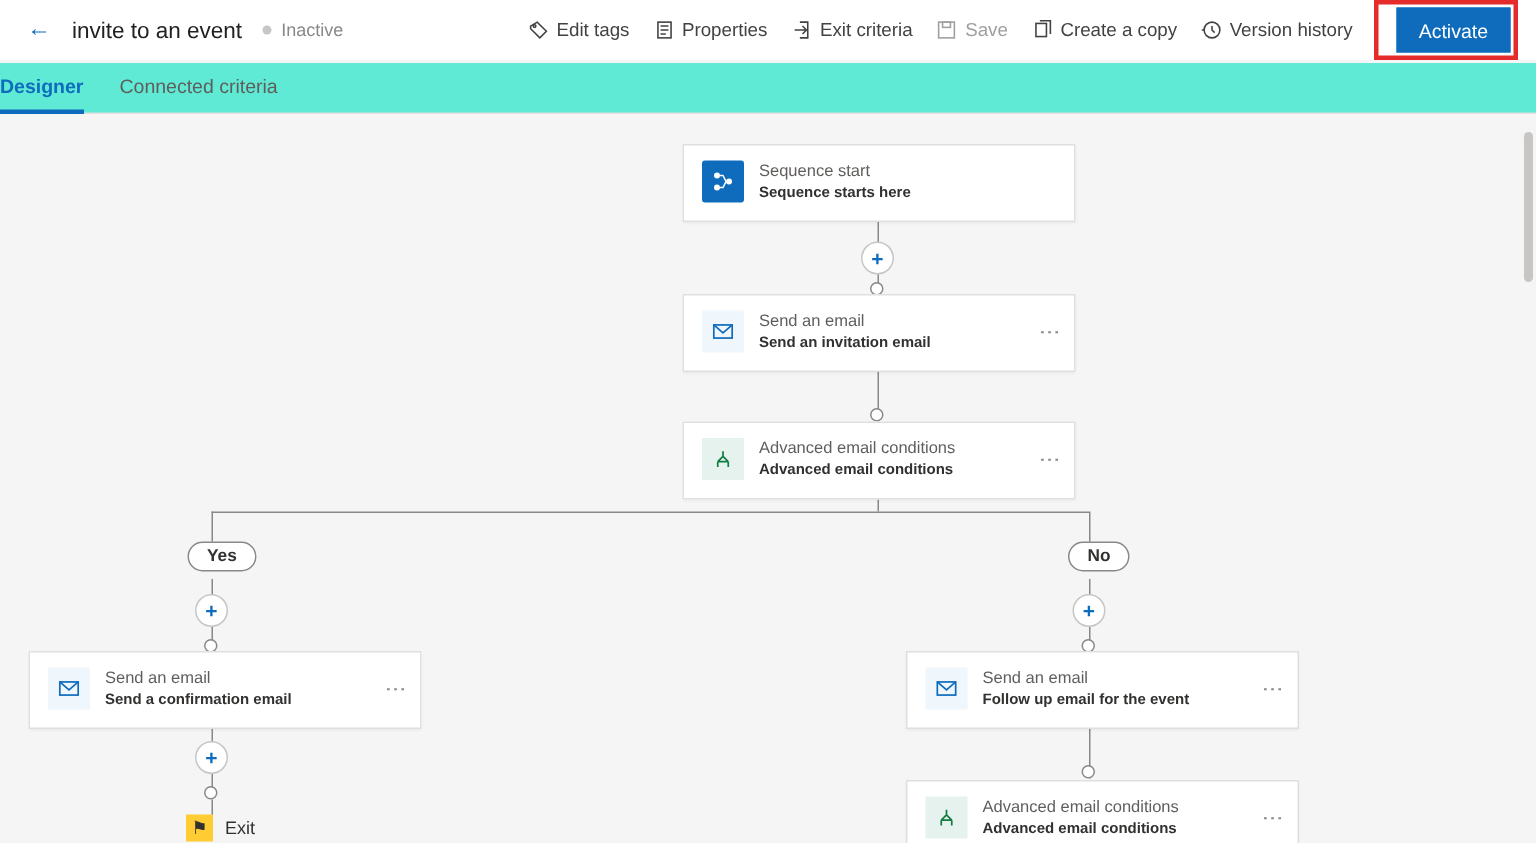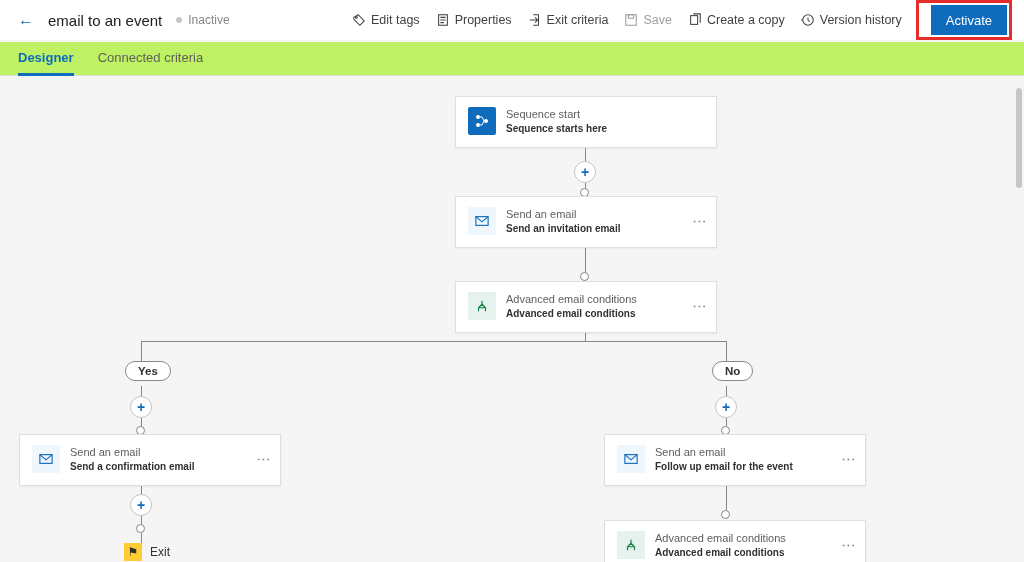--- a/index.html
+++ b/index.html
@@ -10,21 +10,21 @@
   .title{font-size:15px;margin-left:8px;color:#212121}
   .status-dot{width:6px;height:6px;border-radius:50%;background:#c8c6c4;margin:0 6px 0 14px}
   .status-text{font-size:12px;color:#8a8886}
   .spacer{flex:1}
   .action{display:flex;align-items:center;padding:0 8px;height:28px;color:#424242;cursor:pointer;font-size:12.5px}
   .action.disabled{color:#a19f9d;cursor:default}
   .action svg{width:14px;height:14px;margin-right:5px}
   .btn-primary{background:#0f6cbd;color:#fff;border:1px solid #0f6cbd;height:30px;padding:0 14px;margin-left:10px;font-size:13px;cursor:pointer}
   .hl-box{border:3px solid #e62b2b;padding:2px;margin-left:6px}
 
-  .tabs{display:flex;padding:0 18px;background:#bef264;border-bottom:1px solid #e1dfdd;margin-top:2px}
+  .tabs{display:flex;padding:0 0;background:#5eead4;border-bottom:1px solid #e1dfdd;margin-top:2px}
   .tab{padding:8px 0 10px;margin-right:24px;font-size:13px;color:#605e5c;cursor:pointer;position:relative}
   .tab.active{color:#0f6cbd;font-weight:600}
   .tab.active::after{content:"";position:absolute;left:0;right:0;bottom:-1px;height:3px;background:#0f6cbd}
 
   .canvas{position:relative;width:1024px;height:494px;background:#f5f5f5;overflow:hidden}
 
   .node{position:absolute;background:#fff;border:1px solid #e1dfdd;display:flex;align-items:flex-start;padding:10px 12px;box-shadow:0 1px 2px rgba(0,0,0,.05)}
   .node-icon{width:28px;height:28px;display:flex;align-items:center;justify-content:center;margin-right:10px;flex:0 0 28px}
   .icon-start{background:#0f6cbd;color:#fff;border-radius:2px}
   .icon-email{background:#eff6fc;color:#0f6cbd}
@@ -44,21 +44,21 @@
   .hline{height:1px}
   .vline{width:1px}
 
   .scroll-thumb{position:absolute;right:2px;top:12px;width:6px;height:100px;background:#c8c6c4;border-radius:3px}
 </style>
 </head>
 <body>
 
 <div class="topbar">
   <span class="back-arrow">←</span>
-  <span class="title">email to an event</span>
+  <span class="title">invite to an event</span>
   <span class="status-dot"></span>
   <span class="status-text">Inactive</span>
   <span class="spacer"></span>
 
   <div class="action">
     <svg viewBox="0 0 16 16" fill="none" stroke="#424242" stroke-width="1.2">
         <path d="M2 5l5-3 7 7-5 5-7-7z"></path>
         <circle cx="5" cy="5" r="1"></circle>
       </svg>
     <span>Edit tags</span>

